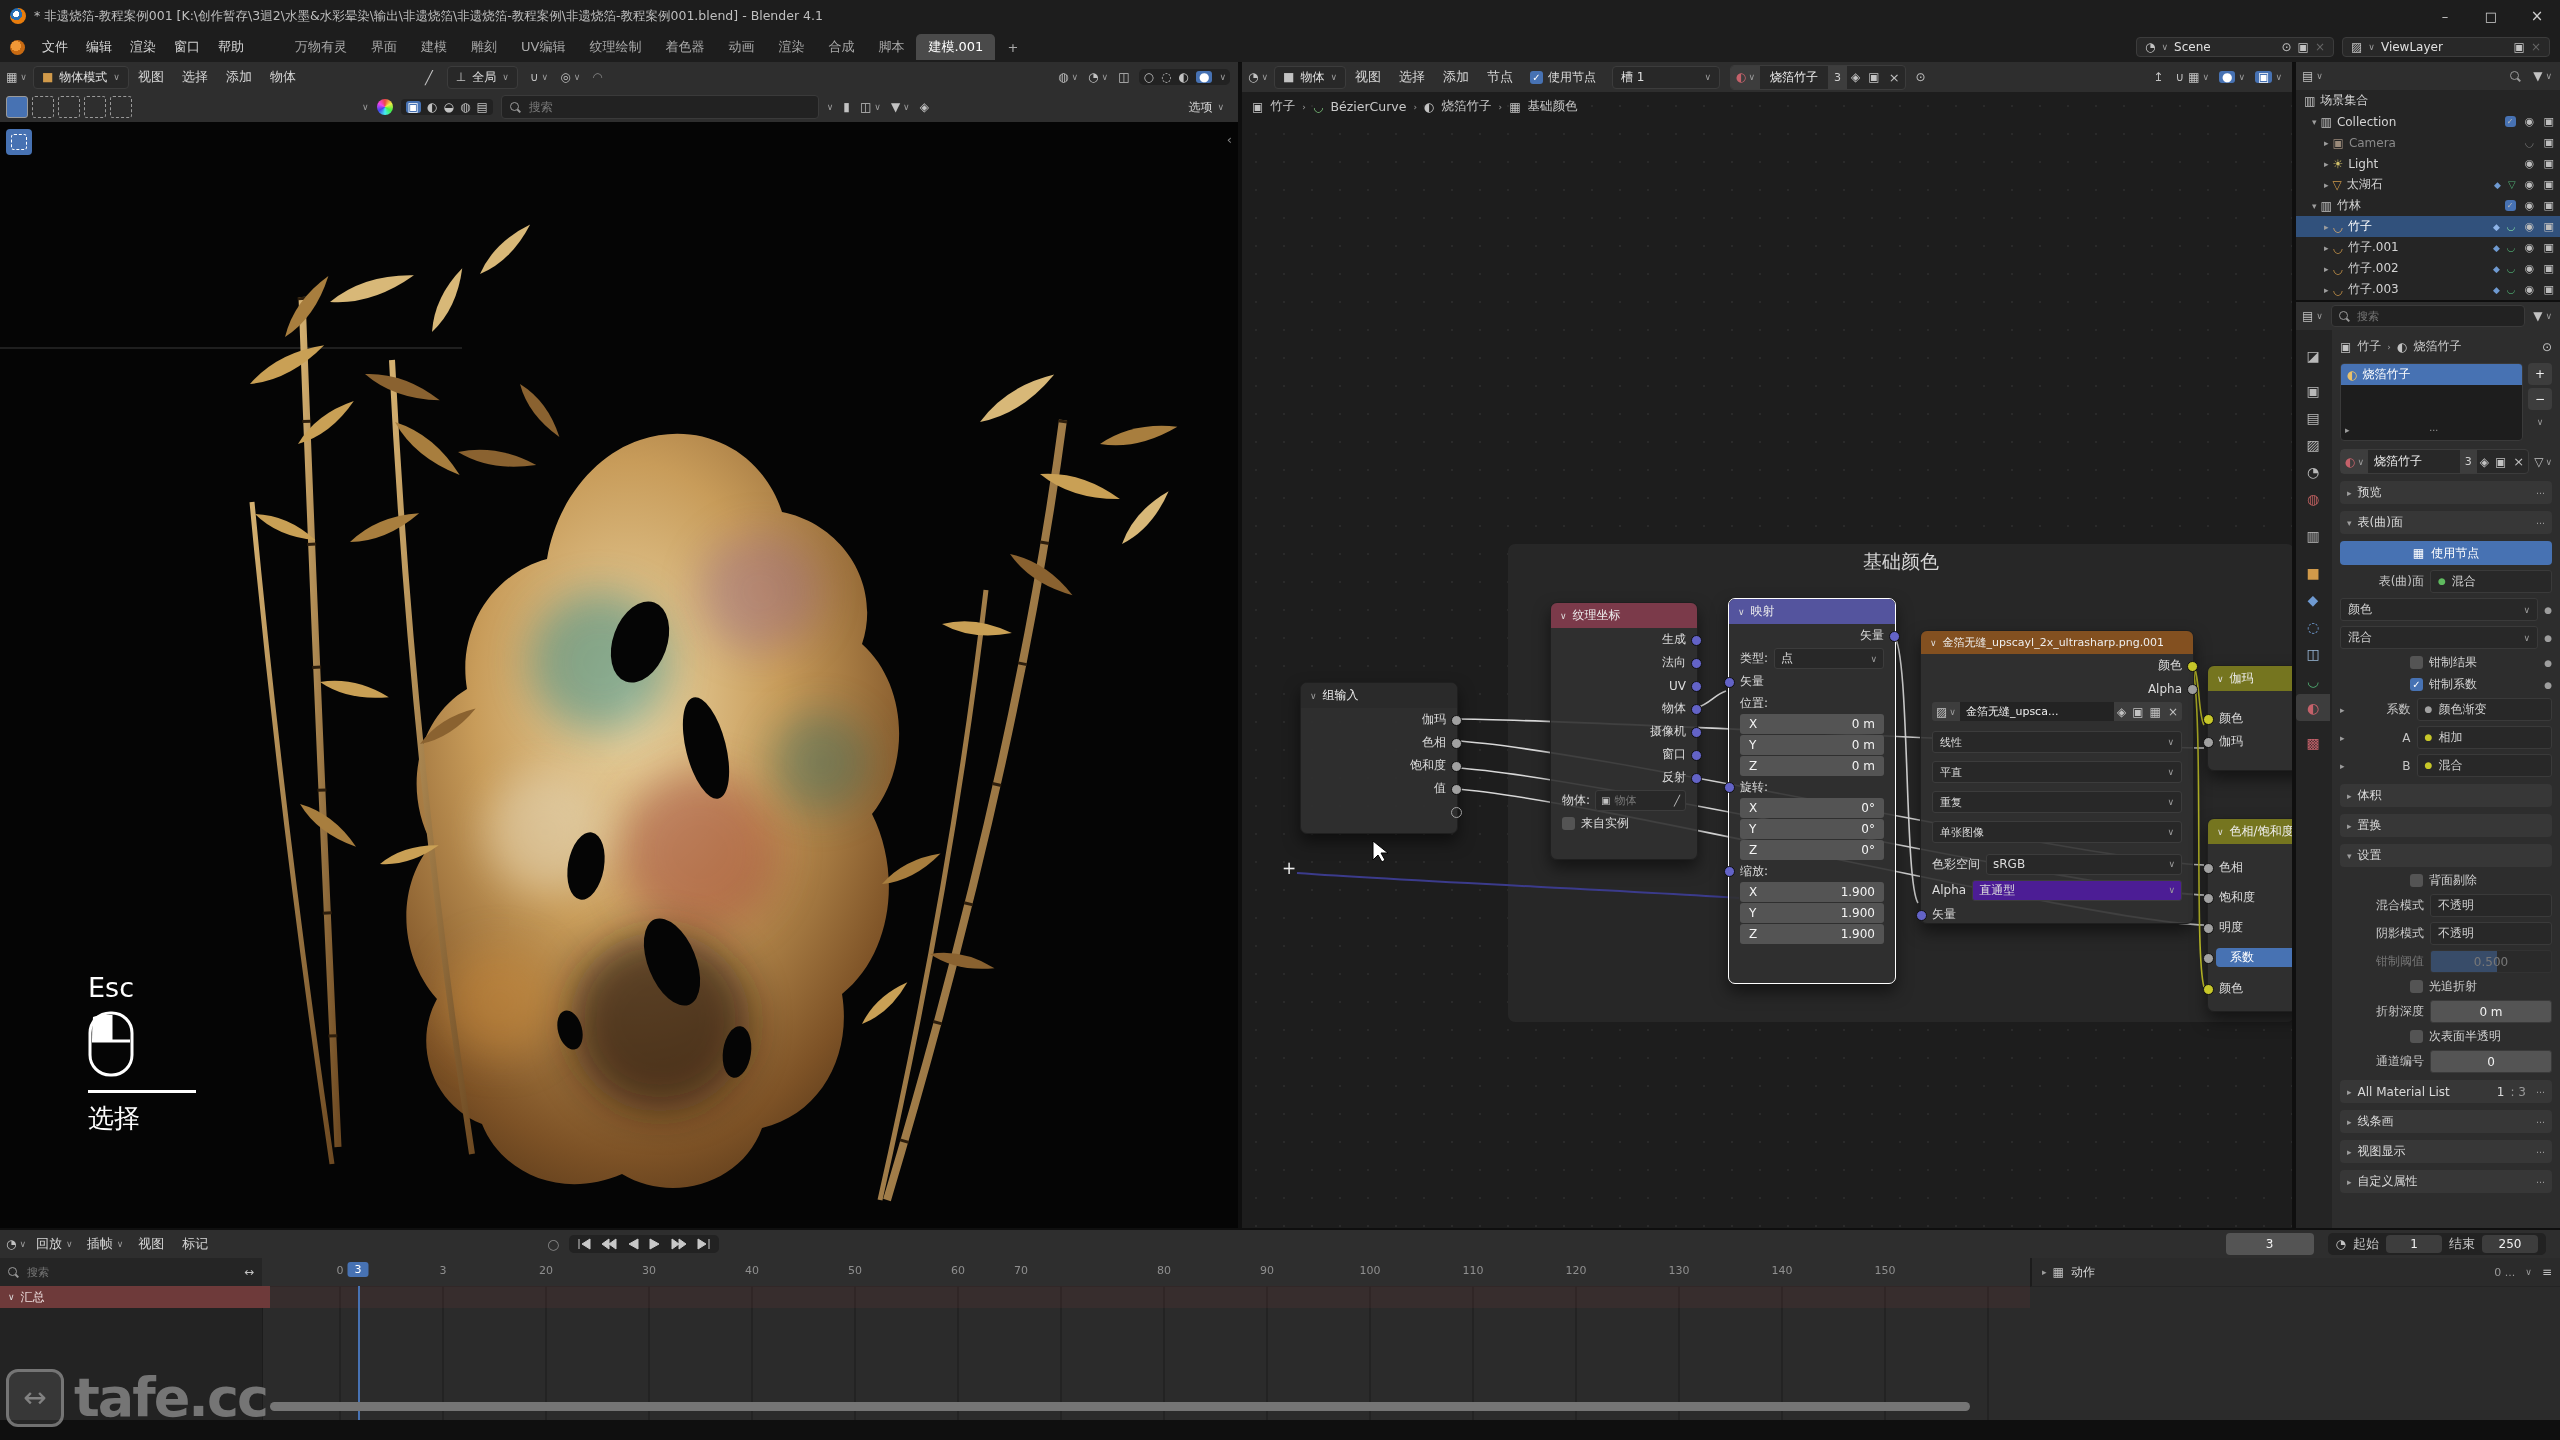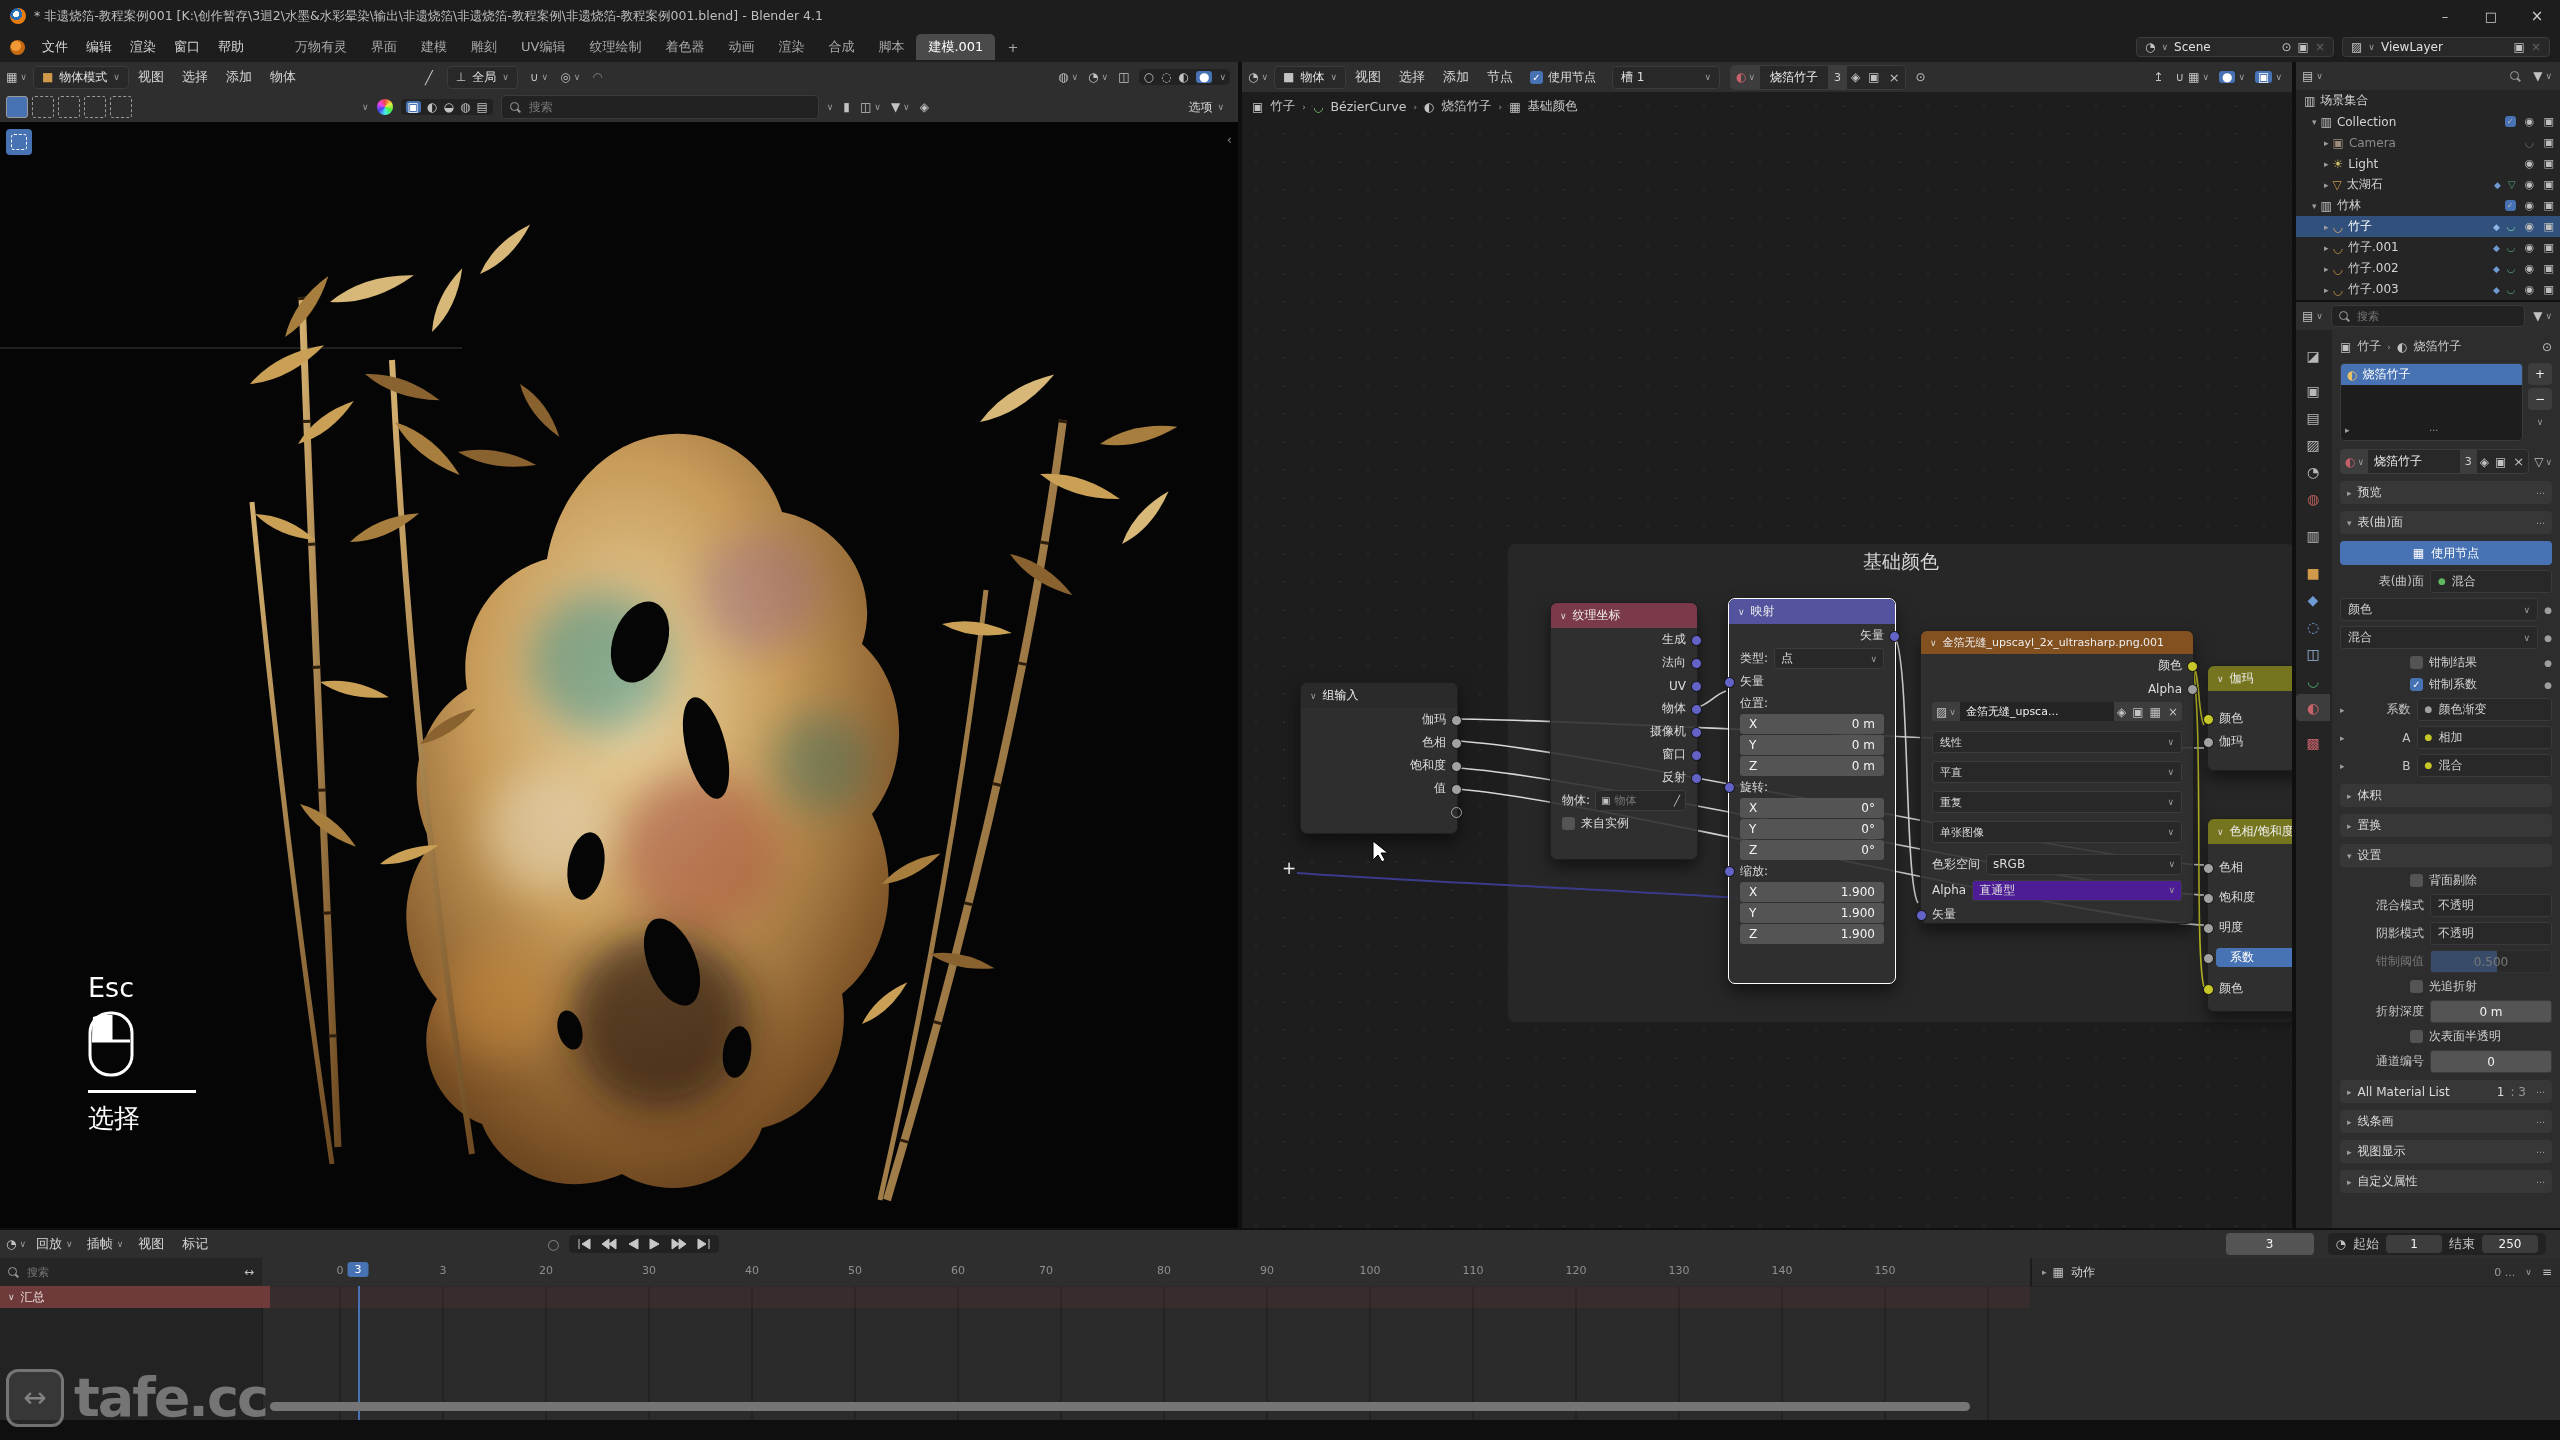--- a/index.html
+++ b/index.html
@@ -1022,21 +1022,21 @@
     </div>
 
     <div class="ab" style="left:262px;top:0;width:1768px;height:28px;background:#2e2e2e;border-bottom:1px solid #242424;">
       <span class="tick" style="left:78px;">0</span>
       <span class="tick" style="left:181px;">3</span>
       <span class="tick" style="left:284px;">20</span>
       <span class="tick" style="left:387px;">30</span>
       <span class="tick" style="left:490px;">40</span>
       <span class="tick" style="left:593px;">50</span>
       <span class="tick" style="left:696px;">60</span>
-      <span class="tick" style="left:784px;">70</span>
+      <span class="tick" style="left:759px;">70</span>
       <span class="tick" style="left:902px;">80</span>
       <span class="tick" style="left:1005px;">90</span>
       <span class="tick" style="left:1108px;">100</span>
       <span class="tick" style="left:1211px;">110</span>
       <span class="tick" style="left:1314px;">120</span>
       <span class="tick" style="left:1417px;">130</span>
       <span class="tick" style="left:1520px;">140</span>
       <span class="tick" style="left:1623px;">150</span>
       <span class="ab" style="left:96px;top:4px;transform:translateX(-50%);background:#4772b3;color:#fff;font-size:11px;border-radius:3px;padding:1px 7px;">3</span>
     </div>

